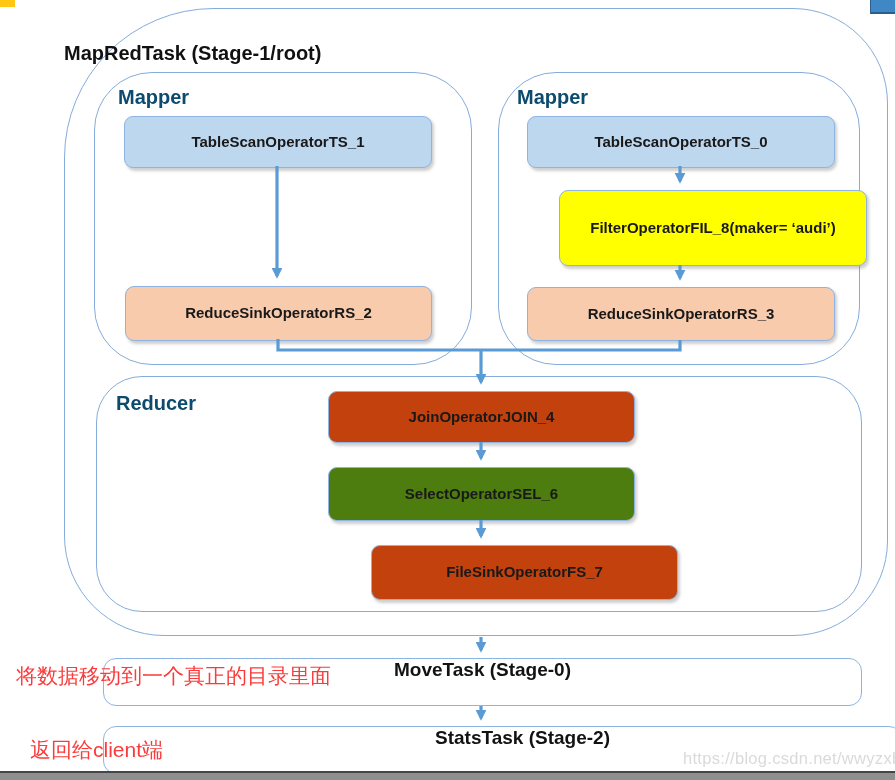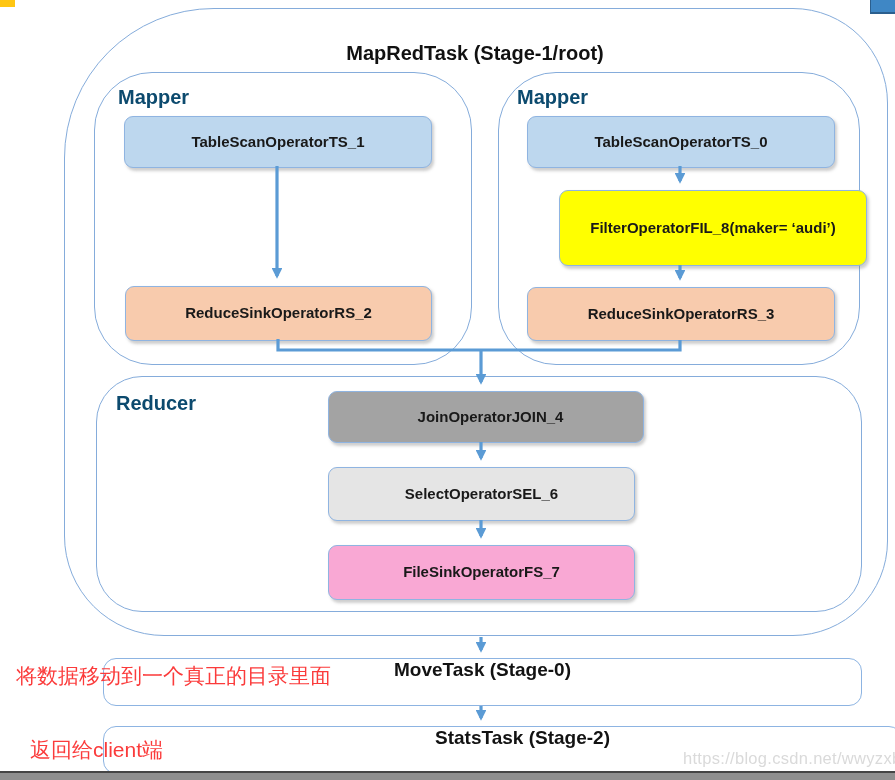--- a/index.html
+++ b/index.html
@@ -31,39 +31,39 @@
     left:96px;top:376px;width:764px;height:234px;
     border-radius:46px;
   }
   .container-label{
     position:absolute;
     font-weight:bold;font-size:20px;color:#0c4a6e;
     white-space:nowrap;
   }
   .diagram-title{
     position:absolute;left:64px;top:42px;width:822px;
-    text-align:center;font-weight:bold;font-size:20px;color:#111;
+    font-weight:bold;font-size:20px;color:#111;
   }
 
   
   .node{
     position:absolute;
     border:1.6px solid #8FB4E1;
     border-radius:9px;
     display:flex;flex-direction:row;align-items:center;justify-content:center;
     font-weight:bold;font-size:15px;line-height:1.5;color:#191919;
     text-align:center;
     box-shadow:2px 2.5px 3px rgba(125,125,125,0.38);
   }
   .fill-ts  {background:#BDD7EE;}
   .fill-fil {background:#FFFF00;}
   .fill-rs  {background:#F8CBAD;}
-  .fill-join{background:#a3a3a3;padding-left:9px;}
-  .fill-sel {background:#e5e5e5;}
-  .fill-fs  {background:#f9a8d4;}
+  .fill-join{background:#c2410c;}
+  .fill-sel {background:#4d7c0f;}
+  .fill-fs  {background:#c2410c;margin-left:43px;}
 
   .ts1 {left:124px;top:116px;width:306px;height:50px;}
   .ts0 {left:527px;top:116px;width:306px;height:50px;}
   .fil8{left:527px;top:190px;width:306px;height:74px;margin-left:32px;}
   .rs2 {left:125px;top:286px;width:305px;height:53px;}
   .rs3 {left:527px;top:287px;width:306px;height:52px;}
   .join4{left:328px;top:391px;width:305px;height:50px;}
   .sel6 {left:328px;top:467px;width:305px;height:52px;}
   .fs7  {left:328px;top:545px;width:305px;height:53px;}
 

